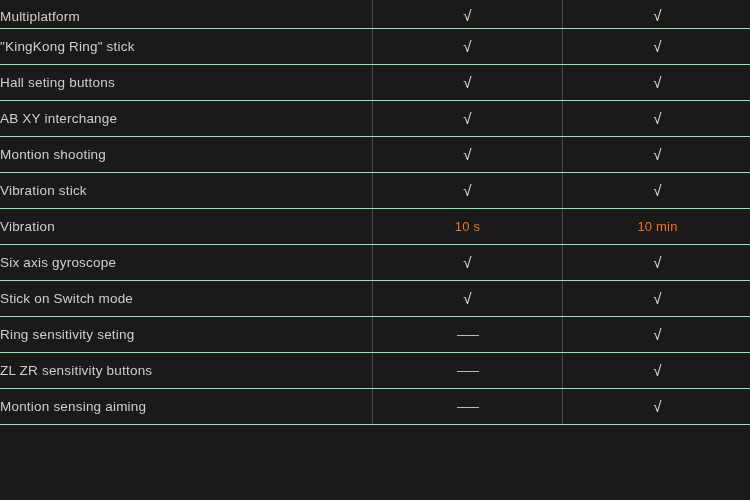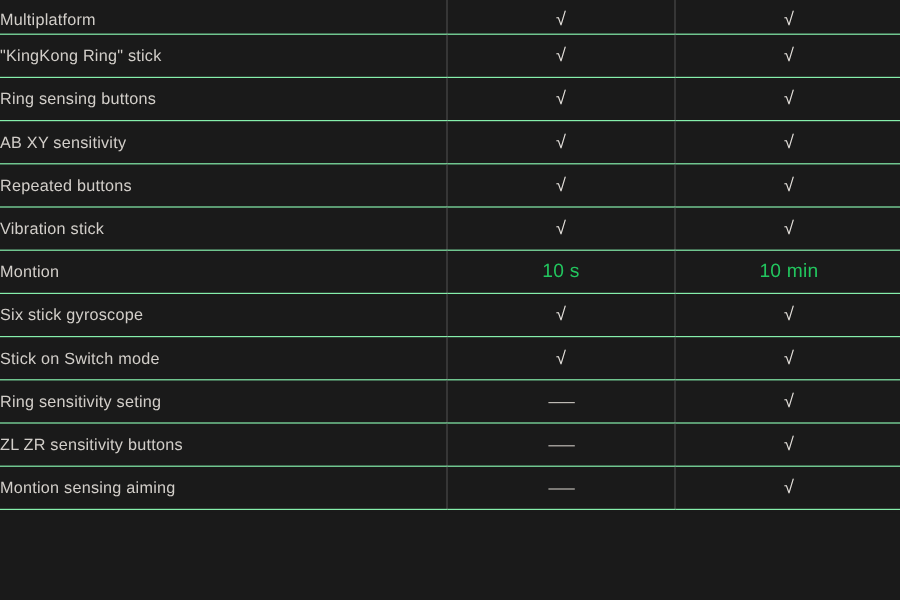--- a/index.html
+++ b/index.html
@@ -55,22 +55,22 @@
     color: #e6e2dd;
   }
   .dash {
     display: inline-block;
     width: 22px;
     height: 1px;
     background: #bdb9b4;
     vertical-align: middle;
   }
   .txt {
-    font-size: 16px;
-    color: #22c55e;
+    font-size: 13px;
+    color: #f97316;
   }
   .topcut {
     
   }
   tr.topcut td {
     height: 24px;
     vertical-align: bottom;
     padding-bottom: 4px;
   }
   .bottom-fill {
@@ -92,46 +92,46 @@
           <td class="label">Multiplatform</td>
           <td class="col first"><span class="check">√</span></td>
           <td class="col"><span class="check">√</span></td>
         </tr>
         <tr>
           <td class="label">"KingKong Ring" stick</td>
           <td class="col first"><span class="check">√</span></td>
           <td class="col"><span class="check">√</span></td>
         </tr>
         <tr>
-          <td class="label">Ring sensing buttons</td>
+          <td class="label">Hall seting buttons</td>
           <td class="col first"><span class="check">√</span></td>
           <td class="col"><span class="check">√</span></td>
         </tr>
         <tr>
-          <td class="label">AB XY sensitivity</td>
+          <td class="label">AB XY interchange</td>
           <td class="col first"><span class="check">√</span></td>
           <td class="col"><span class="check">√</span></td>
         </tr>
         <tr>
-          <td class="label">Repeated buttons</td>
+          <td class="label">Montion shooting</td>
           <td class="col first"><span class="check">√</span></td>
           <td class="col"><span class="check">√</span></td>
         </tr>
         <tr>
           <td class="label">Vibration stick</td>
           <td class="col first"><span class="check">√</span></td>
           <td class="col"><span class="check">√</span></td>
         </tr>
         <tr>
-          <td class="label">Montion</td>
+          <td class="label">Vibration</td>
           <td class="col first"><span class="txt">10 s</span></td>
           <td class="col"><span class="txt">10 min</span></td>
         </tr>
         <tr>
-          <td class="label">Six stick gyroscope</td>
+          <td class="label">Six axis gyroscope</td>
           <td class="col first"><span class="check">√</span></td>
           <td class="col"><span class="check">√</span></td>
         </tr>
         <tr>
           <td class="label">Stick on Switch mode</td>
           <td class="col first"><span class="check">√</span></td>
           <td class="col"><span class="check">√</span></td>
         </tr>
         <tr>
           <td class="label">Ring sensitivity seting</td>

